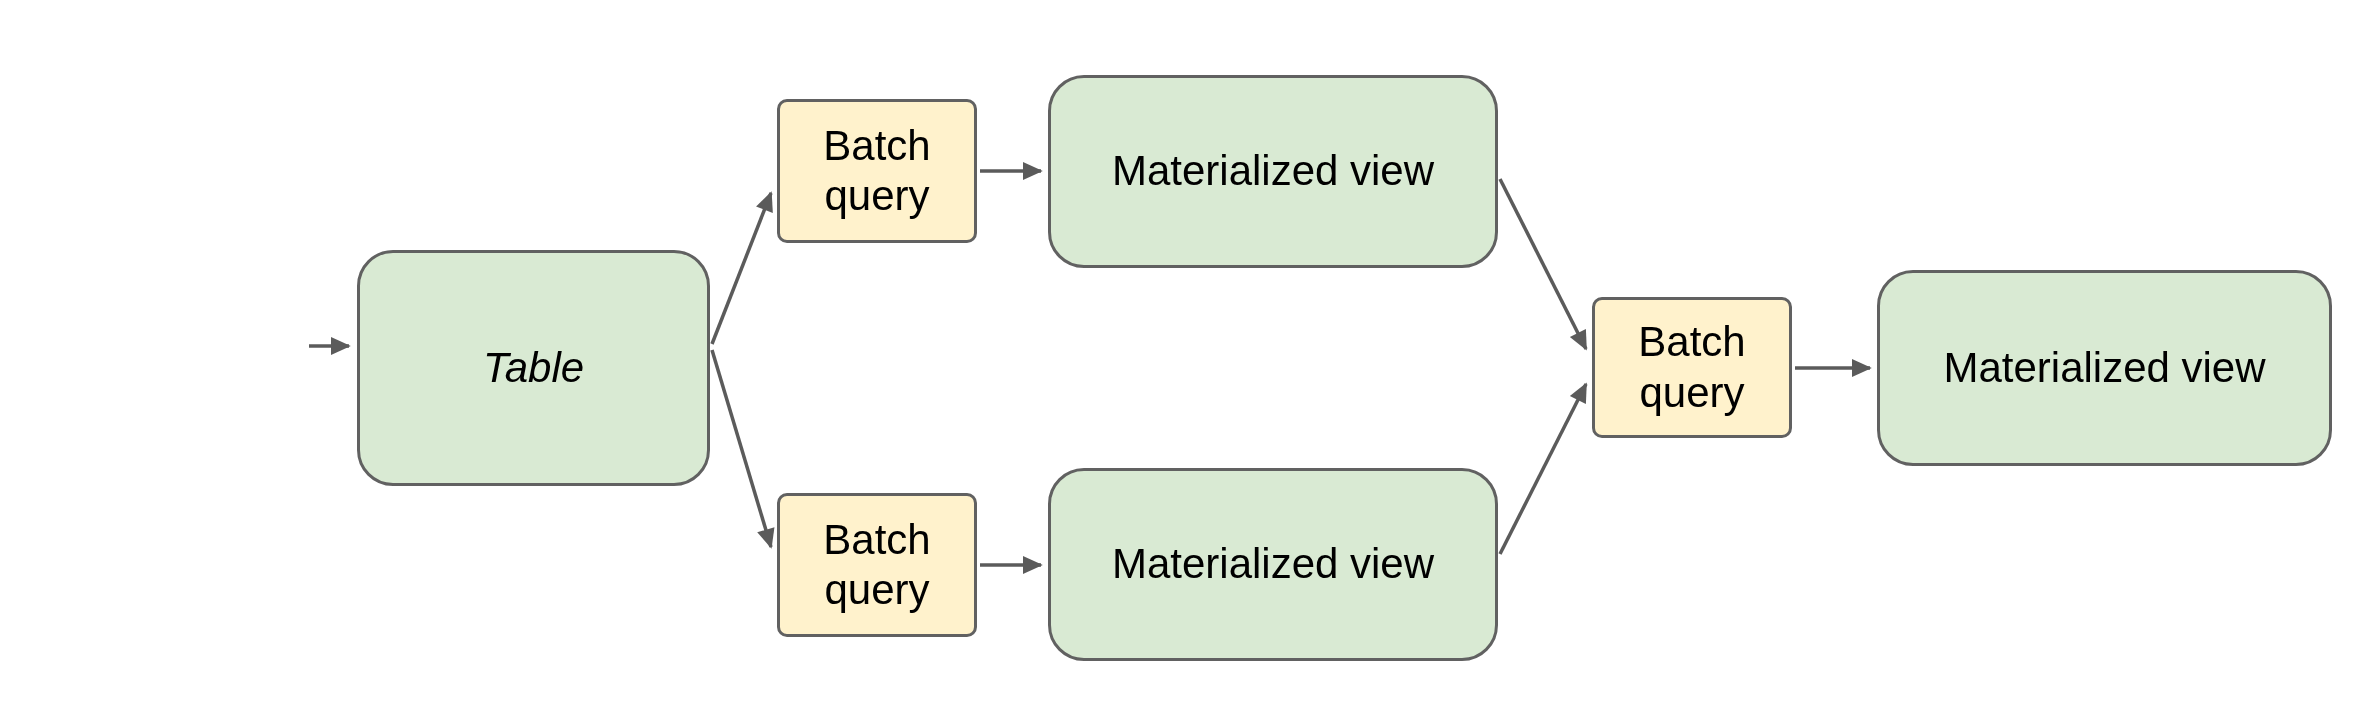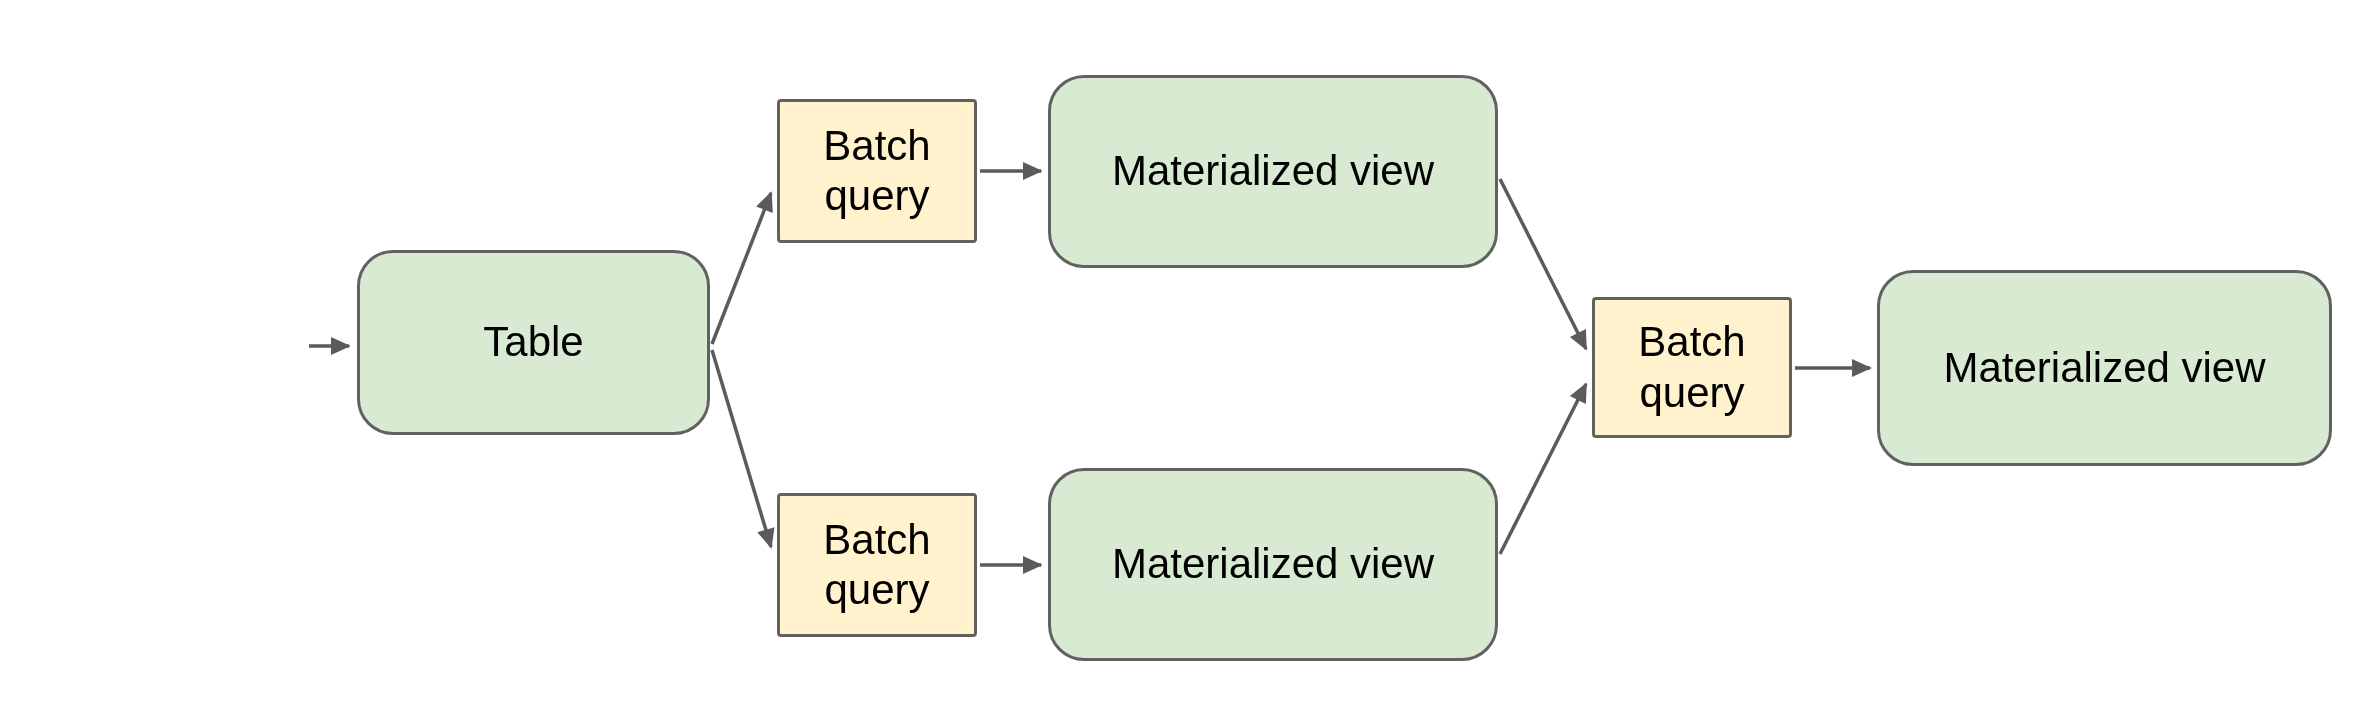--- a/index.html
+++ b/index.html
@@ -39,21 +39,21 @@
     font-size: 42px;
     line-height: 1.2;
     padding: 4px 8px;
   }
   .node .label {
     display: block;
   }
   .node.query {
     background: #fff2cc;
     border: 3px solid #616161;
-    border-radius: 4px;
+    border-radius: 10px;
   }
   .node.view {
     background: #d9ead3;
     border: 3px solid #616161;
     border-radius: 36px;
   }
 </style>
 </head>
 <body>
 
@@ -69,21 +69,21 @@
     <line class="edge" x1="712" y1="344" x2="771" y2="193" marker-end="url(#arrowhead)"></line>
     <line class="edge" x1="712" y1="350" x2="771" y2="547" marker-end="url(#arrowhead)"></line>
     <line class="edge" x1="980" y1="171" x2="1041" y2="171" marker-end="url(#arrowhead)"></line>
     <line class="edge" x1="980" y1="565" x2="1041" y2="565" marker-end="url(#arrowhead)"></line>
     <line class="edge" x1="1500" y1="179" x2="1586" y2="349" marker-end="url(#arrowhead)"></line>
     <line class="edge" x1="1500" y1="554" x2="1586" y2="384" marker-end="url(#arrowhead)"></line>
     <line class="edge" x1="1795" y1="368" x2="1870" y2="368" marker-end="url(#arrowhead)"></line>
   </svg>
 
 
-  <div class="node view" style="left:357px;  top:250px; width:353px; height:185px;">
+  <div class="node view" style="left:357px;  top:250px; width:353px; height:236px;font-style:italic;">
     <span class="label">Table</span>
   </div>
 
   <div class="node query" style="left:777px;  top:99px;  width:200px; height:144px;">
     <span class="label">Batch query</span>
   </div>
 
   <div class="node view" style="left:1048px; top:75px;  width:450px; height:193px;">
     <span class="label">Materialized view</span>
   </div>

